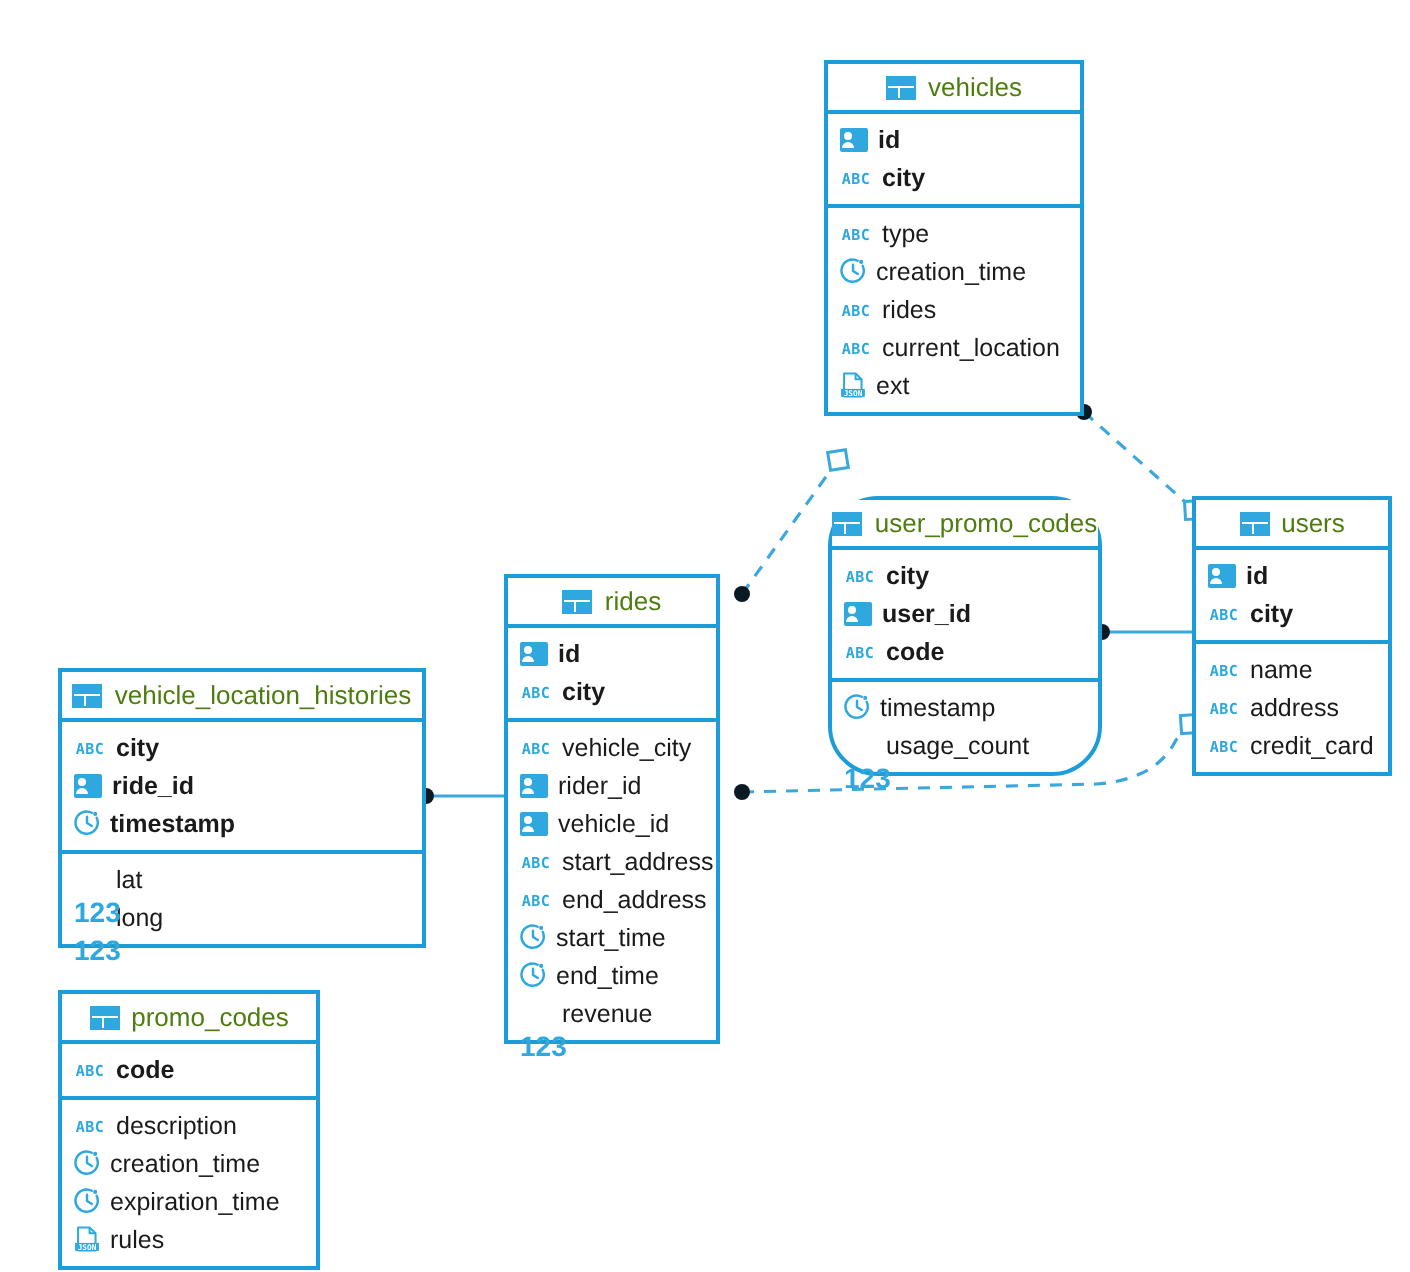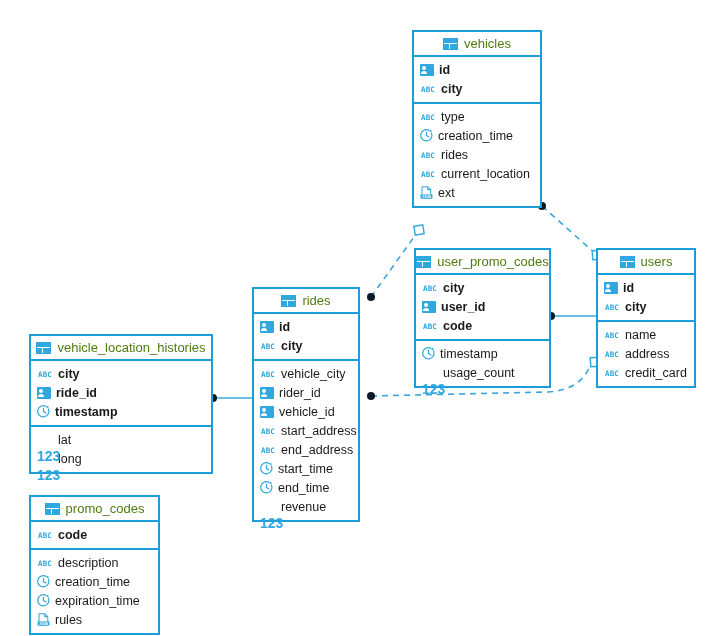--- a/index.html
+++ b/index.html
@@ -225,21 +225,21 @@
                 <path d="M2.2 0.8 H8.4 L11.6 3.9 V13.2 H2.2 Z" fill="#ffffff" stroke="#2ea8de" stroke-width="1.1" stroke-linejoin="round"></path>
                 <path d="M8.4 0.8 V3.9 H11.6" fill="none" stroke="#2ea8de" stroke-width="1.1" stroke-linejoin="round"></path>
                 <rect x="0.6" y="9.1" width="12.8" height="4.3" fill="#2ea8de"></rect>
                 <text x="7" y="12.7" font-size="4.2" font-family="DejaVu Sans Mono, monospace" font-weight="bold" fill="#ffffff" text-anchor="middle">JSON</text>
               </svg>
             </span>
             <span class="field-name">ext</span>
           </div>
         </div>
       </div>
-      <div class="entity" style="left: 414px; top: 248px; width: 137px;">
+      <div class="entity" style="left: 414px; top: 248px; width: 137px; border-radius: 25px;">
         <div class="entity-header">
           <span class="ico ico-table"></span>
           <span class="entity-title">user_promo_codes</span>
         </div>
         <div class="field-group">
           <div class="field-row key">
             <span class="ico ico-abc">ABC</span>
             <span class="field-name">city</span>
           </div>
           <div class="field-row key">

